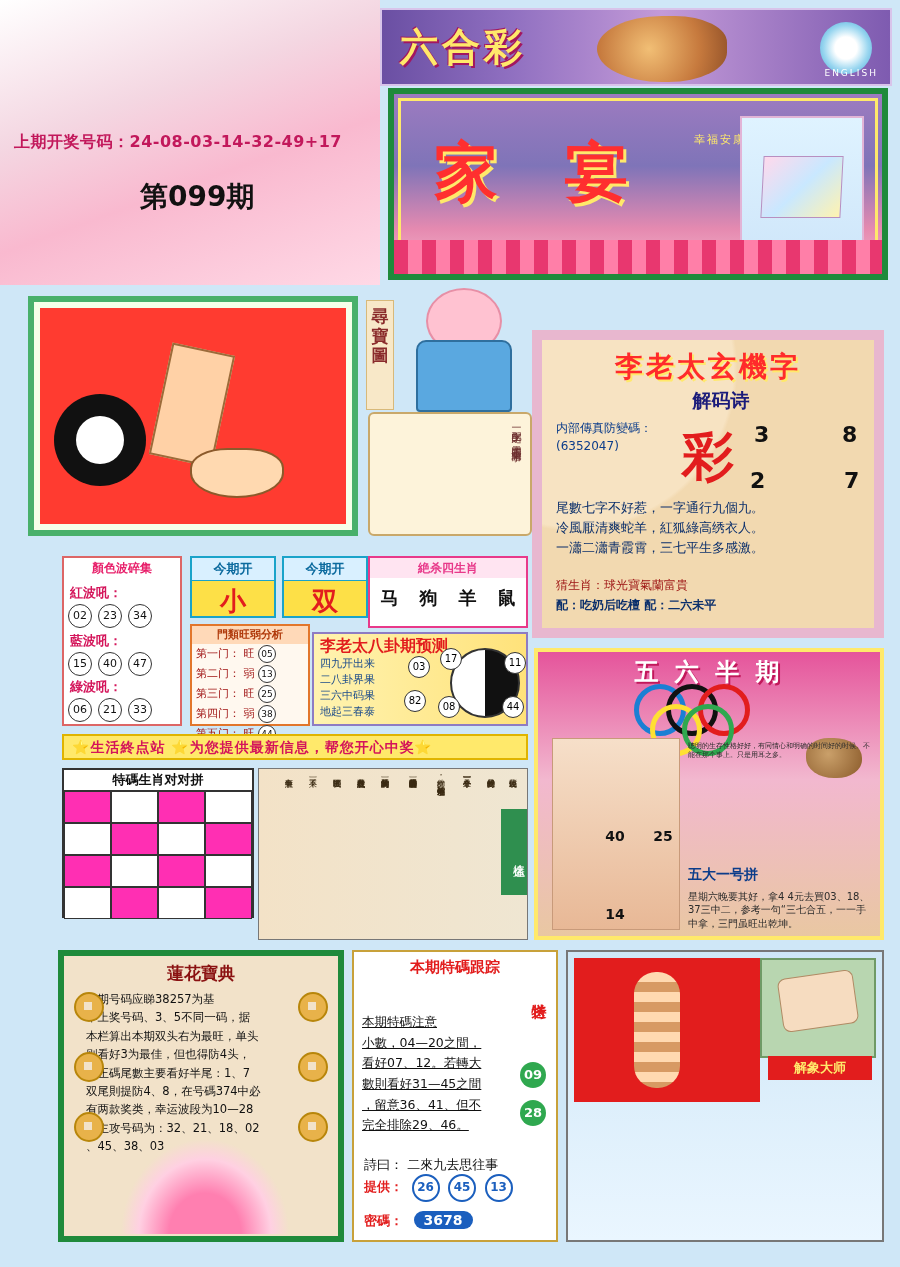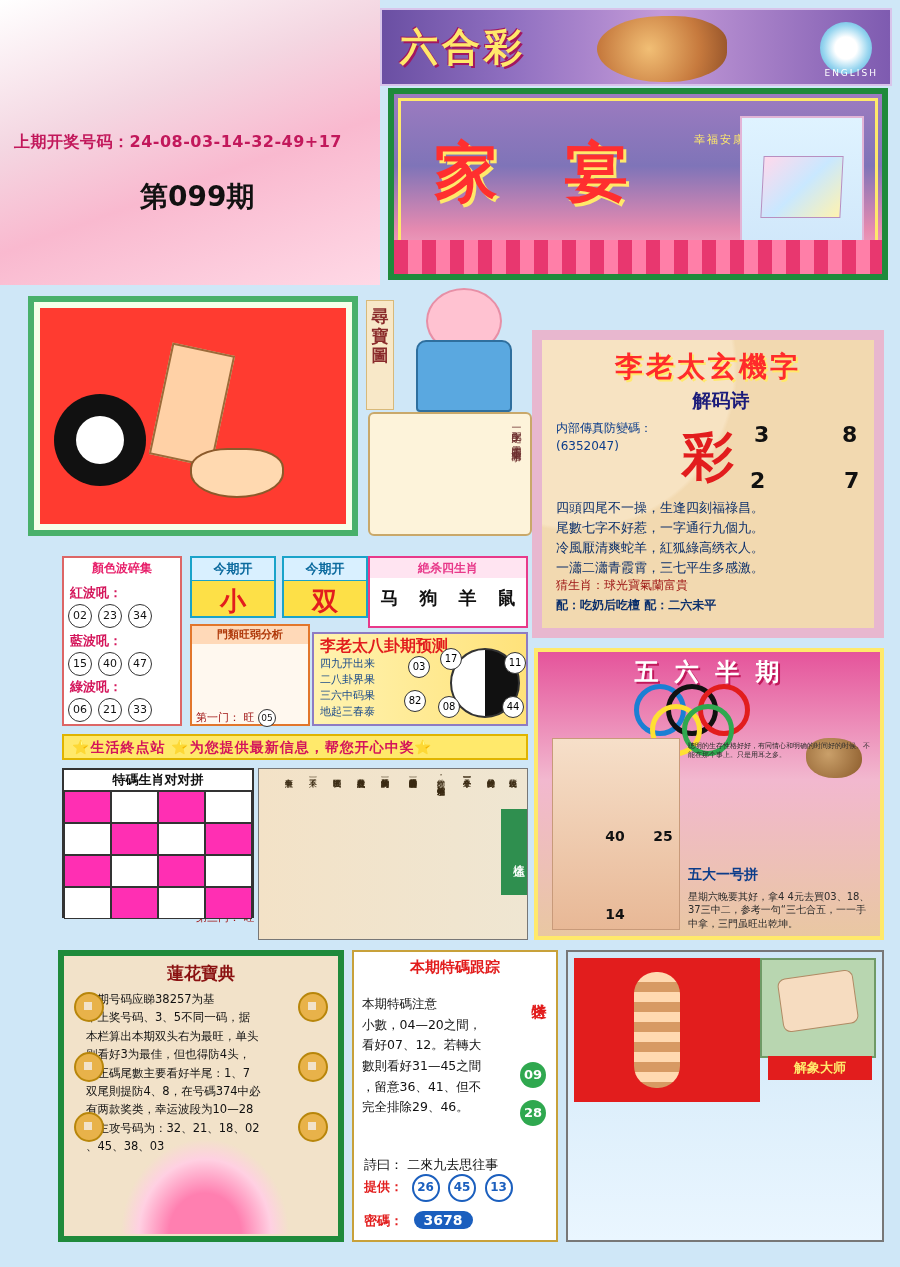--- a/index.html
+++ b/index.html
@@ -105,21 +105,21 @@
   .tk{position:absolute;border:2px solid #1aa3c9;background:#fde047;box-sizing:border-box;}
   .tk-h{height:22px;background:#d9f0ff;color:#0b6a9e;font-size:13px;text-align:center;line-height:22px;font-weight:bold;border-bottom:1px solid #1aa3c9;}
   .tk-v{font-size:26px;color:#e21d1d;font-weight:bold;text-align:center;line-height:40px;}
 
   .sheng{position:absolute;left:368px;top:556px;width:160px;height:72px;border:2px solid #e8398a;background:#fff;box-sizing:border-box;}
   .sheng-h{height:20px;background:#ffe4f1;color:#e8398a;font-size:12px;text-align:center;line-height:20px;font-weight:bold;}
   .sheng-row{display:flex;justify-content:space-around;font-size:18px;color:#111;font-weight:bold;margin-top:8px;}
 
   .men{position:absolute;left:190px;top:624px;width:120px;height:102px;border:2px solid #e2762b;background:#fff8ef;box-sizing:border-box;}
   .men-h{height:18px;background:#ffd9b8;color:#b03a0b;font-size:11px;text-align:center;line-height:18px;font-weight:bold;}
-  .men-li{font-size:11px;color:#a01515;padding:17px 4px;margin-top:48px;}
+  .men-li{font-size:11px;color:#a01515;padding:1px 4px;}
 
   .bagua{position:absolute;left:312px;top:632px;width:216px;height:94px;border:2px solid #8e7cc3;
     background:linear-gradient(90deg,#fff3b0,#ffe27a);box-sizing:border-box;overflow:hidden;}
   .bagua-t{position:absolute;left:6px;top:2px;font-size:16px;color:#e21d1d;font-weight:bold;}
   .bagua-txt{position:absolute;left:6px;top:22px;font-size:11px;color:#1b4b8a;line-height:1.45;}
   .bagua-circ{position:absolute;right:6px;top:14px;width:66px;height:66px;border-radius:50%;
     background:conic-gradient(#111 0 50%,#fff 50% 100%);border:2px solid #333;}
   .bg-n{position:absolute;width:20px;height:20px;border-radius:50%;border:1px solid #333;background:#fff;
     font-size:10px;line-height:20px;text-align:center;}
 
@@ -164,21 +164,21 @@
   .lotus-txt{position:absolute;left:22px;top:34px;right:18px;font-size:11.5px;color:#111;line-height:1.6;}
   .lotus-fl{position:absolute;left:56px;bottom:2px;width:170px;height:96px;
     background:radial-gradient(ellipse at 50% 100%,#ff7fb0 0 30%,#ffd0e2 55%,transparent 70%);}
   .coin{position:absolute;width:26px;height:26px;border-radius:50%;background:#e8b24a;border:2px solid #b8860b;}
   .coin:after{content:"";position:absolute;left:8px;top:8px;width:8px;height:8px;background:#f2e2c9;}
 
   
   .tema2{position:absolute;left:352px;top:950px;width:206px;height:292px;border:2px solid #c8a13a;
     background:#fff;box-sizing:border-box;}
   .tema2-h{position:absolute;left:0;top:6px;width:100%;text-align:center;font-size:15px;color:#e21d1d;font-weight:bold;}
-  .tema2-b{position:absolute;left:8px;top:42px;right:8px;font-size:12.5px;color:#111;line-height:1.65;}
+  .tema2-b{position:absolute;left:8px;top:60px;right:8px;font-size:12.5px;color:#111;line-height:1.65;text-decoration:underline;}
   .tesong{position:absolute;right:8px;top:40px;font-size:15px;color:#e21d1d;font-weight:bold;writing-mode:vertical-rl;}
   .ts-num{position:absolute;right:10px;width:26px;height:26px;border-radius:50%;background:#2fa84f;color:#fff;
     font-size:13px;text-align:center;line-height:26px;font-weight:bold;}
   .shiyue{position:absolute;left:10px;bottom:66px;font-size:13px;color:#111;margin-top:8px;}
   .tigong{position:absolute;left:10px;bottom:38px;font-size:13px;color:#e21d1d;font-weight:bold;}
   .mima{position:absolute;left:10px;bottom:10px;font-size:13px;color:#e21d1d;font-weight:bold;}
   .mnum{display:inline-block;width:24px;height:24px;border-radius:50%;border:2px solid #1b5fbe;color:#1b5fbe;
     font-size:12px;text-align:center;line-height:22px;margin-left:4px;background:#fff;}
   .mcode{display:inline-block;padding:1px 10px;border-radius:10px;background:#1b5fbe;color:#fff;font-size:14px;margin-left:6px;}
 
@@ -249,21 +249,20 @@
     <div class="lilao-t">李老太玄機字</div>
     <div class="lilao-t2">解码诗</div>
     <div class="lilao-fax">内部傳真防變碼：</div>
     <div class="lilao-fax" style="top:98px">(6352047)</div>
     <div class="lilao-big">彩</div>
     <div class="n-tl">3</div>
     <div class="n-tr">8</div>
     <div class="n-bl">2</div>
     <div class="n-br">7</div>
     <div class="lilao-poem">
-      <div>四頭四尾不一操，生逢四刻福祿昌。</div>
       <div>尾數七字不好惹，一字通行九個九。</div>
       <div>冷風厭清爽蛇羊，紅狐綠高绣衣人。</div>
       <div>一瀟二瀟青霞霄，三七平生多感激。</div>
     </div>
     <div class="lilao-guess">猜生肖：球光寶氣蘭富貴</div>
     <div class="lilao-pei">配：吃奶后吃檀  配：二六未平</div>
   </div>
 
   <div class="wave">
     <div class="wave-title">顏色波碎集</div>

